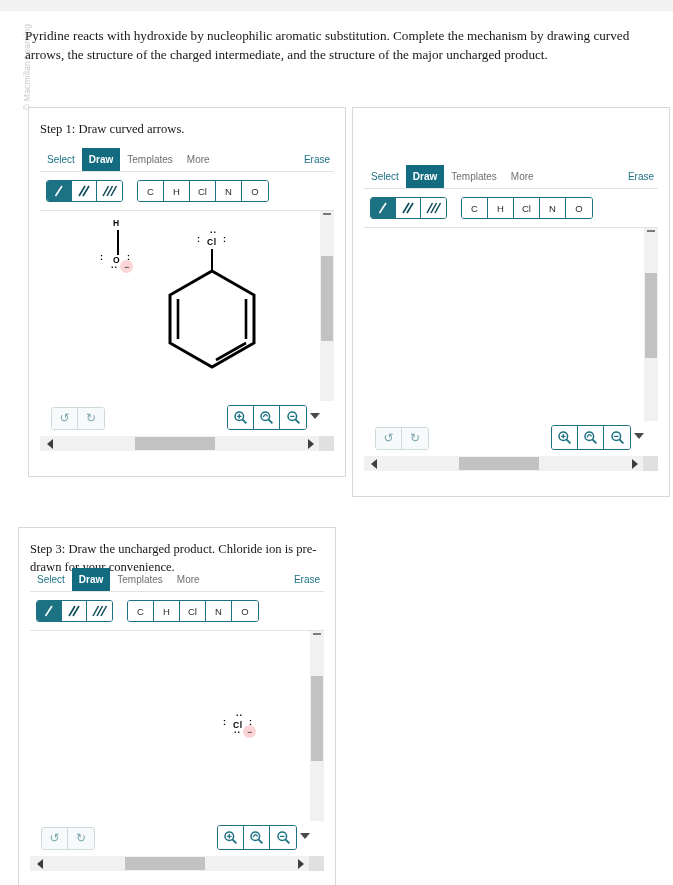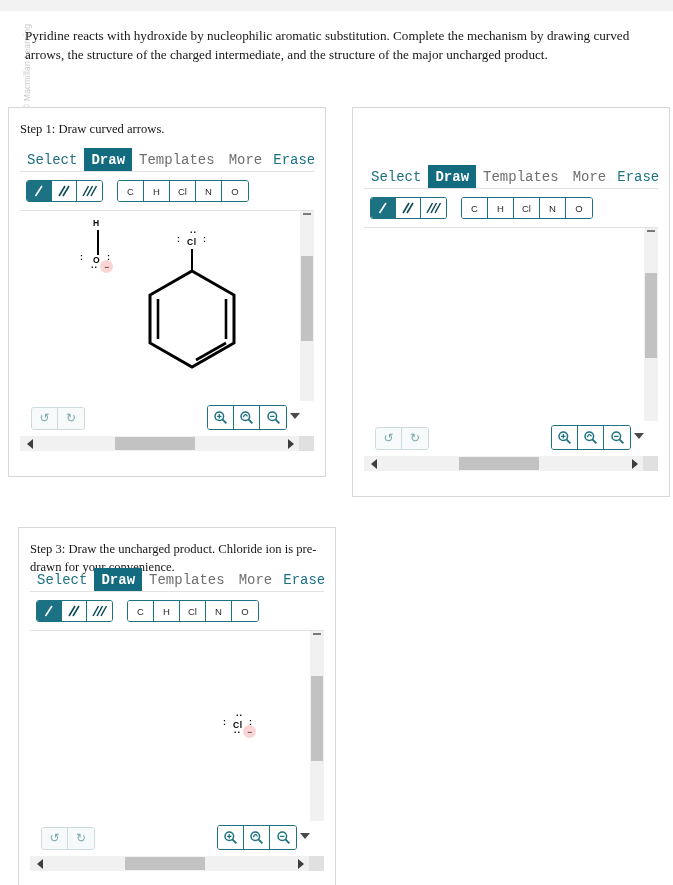--- a/index.html
+++ b/index.html
@@ -32,43 +32,43 @@
   }
   .prompt p{margin:16px 0 12px 0;}
 
   
   .panel{
     position:absolute;
     background:#ffffff;
     border:1px solid #d8d8d8;
     box-sizing:border-box;
   }
-  #panel1{left:8px;top:107px;width:318px;height:370px;padding-left:14px;}
+  #panel1{left:28px;top:107px;width:318px;height:370px;padding-left:14px;}
   #panel2{left:352px;top:107px;width:318px;height:390px;}
   #panel3{left:18px;top:527px;width:318px;height:372px;}
 
   .step-title{
     position:absolute;left:11px;top:12px;width:290px;
     font-size:12.6px;color:#161616;line-height:1.45;
   }
   .editor{
     position:absolute;left:11px;
     width:294px;
     box-sizing:border-box;
   }
   #panel1 .editor{top:40px;}
   #panel2 .editor{top:57px;}
   #panel3 .editor{top:40px;}
 
   
   .menubar{
     position:relative;height:23px;
     border-bottom:1px solid #e2e2e2;
-    font-family:Liberation Mono, monospace;
-    font-size:14px;
+    font-family:Liberation Sans, sans-serif;
+    font-size:10px;
     display:flex;align-items:stretch;
   }
   .menu-item{
     display:flex;align-items:center;
     padding:0 7px;
     color:#1c7183;
     cursor:pointer;
     white-space:nowrap;
   }
   .menu-item.active{

